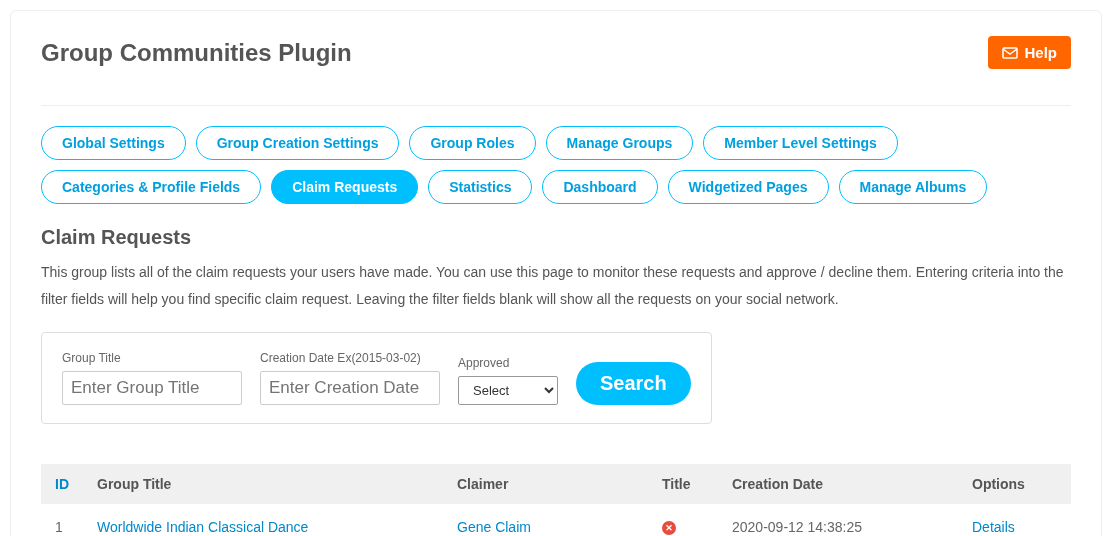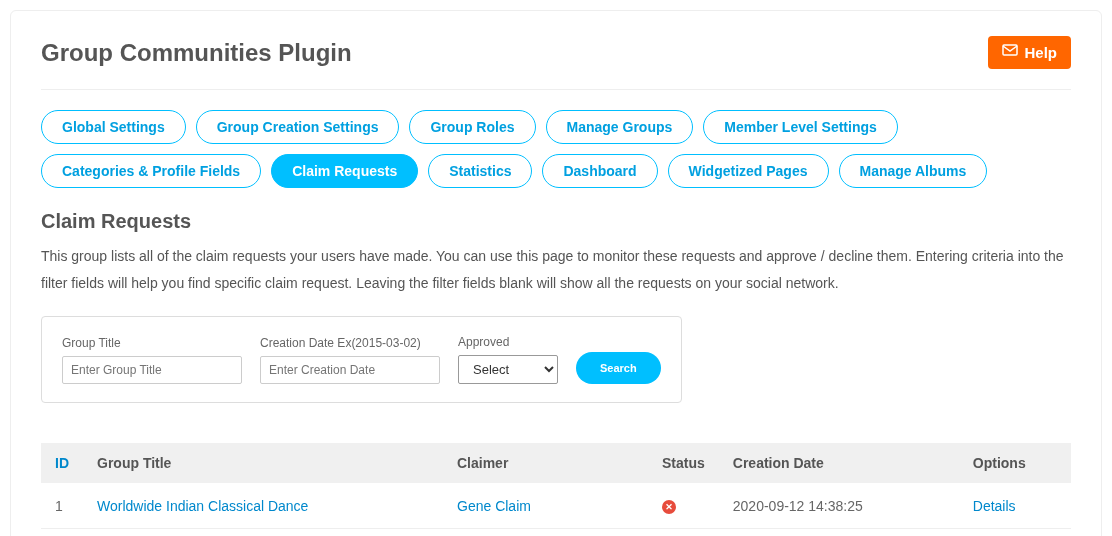--- a/index.html
+++ b/index.html
@@ -13,40 +13,40 @@
       background: #fff;
       border: 1px solid #eee;
       border-radius: 6px;
       margin: 10px;
       padding: 25px 30px;
     }
     .header-row {
       display: flex;
       justify-content: space-between;
       align-items: center;
-      padding-bottom: 20px;
+      padding-bottom: 36px;
       border-bottom: 1px solid #eee;
       margin-bottom: 20px;
     }
     .page-title {
       font-size: 24px;
       font-weight: bold;
       color: #555;
     }
     .help-button {
       background: #ff6600;
       color: #fff;
       border: none;
       padding: 8px 14px;
       border-radius: 4px;
       font-size: 15px;
       font-weight: bold;
       cursor: pointer;
       display: flex;
-      align-items: flex-start;
+      align-items: flex-end;
       gap: 6px;
     }
     .help-button .icon {
       display: inline-flex;
     }
     .tabs {
       display: flex;
       flex-wrap: wrap;
       gap: 10px;
       margin-bottom: 22px;
@@ -93,40 +93,40 @@
       gap: 6px;
     }
     .filter-label {
       font-size: 12px;
       color: #666;
     }
     .filter-input {
       border: 1px solid #ccc;
       border-radius: 2px;
       padding: 6px 8px;
-      font-size: 12px;
+      font-size: 17px;
       color: #888;
       width: 180px;
     }
     .filter-select {
       border: 1px solid #999;
       border-radius: 2px;
       padding: 5px 10px;
       font-size: 13px;
       color: #333;
       width: 100px;
       background: #fff;
     }
     .search-button {
       background: #00bfff;
       color: #fff;
       border: none;
       padding: 10px 24px;
       border-radius: 22px;
-      font-size: 11px;
+      font-size: 20px;
       font-weight: bold;
       cursor: pointer;
     }
     .table {
       width: 100%;
       border-collapse: collapse;
       margin-top: 25px;
     }
     .table thead th {
       background: #f0f0f0;
@@ -215,21 +215,21 @@
     </div>
     <button class="search-button">Search</button>
   </div>
 
   <table class="table">
     <thead>
       <tr>
         <th class="sort" style="width:40px">ID</th>
         <th style="width:360px">Group Title</th>
         <th style="width:205px">Claimer</th>
-        <th style="width:70px">Status</th>
+        <th style="width:70px">Title</th>
         <th style="width:240px">Creation Date</th>
         <th>Options</th>
       </tr>
     </thead>
     <tbody>
       <tr>
         <td>1</td>
         <td><a class="link">Worldwide Indian Classical Dance</a></td>
         <td><a class="link">Gene Claim</a></td>
         <td>

